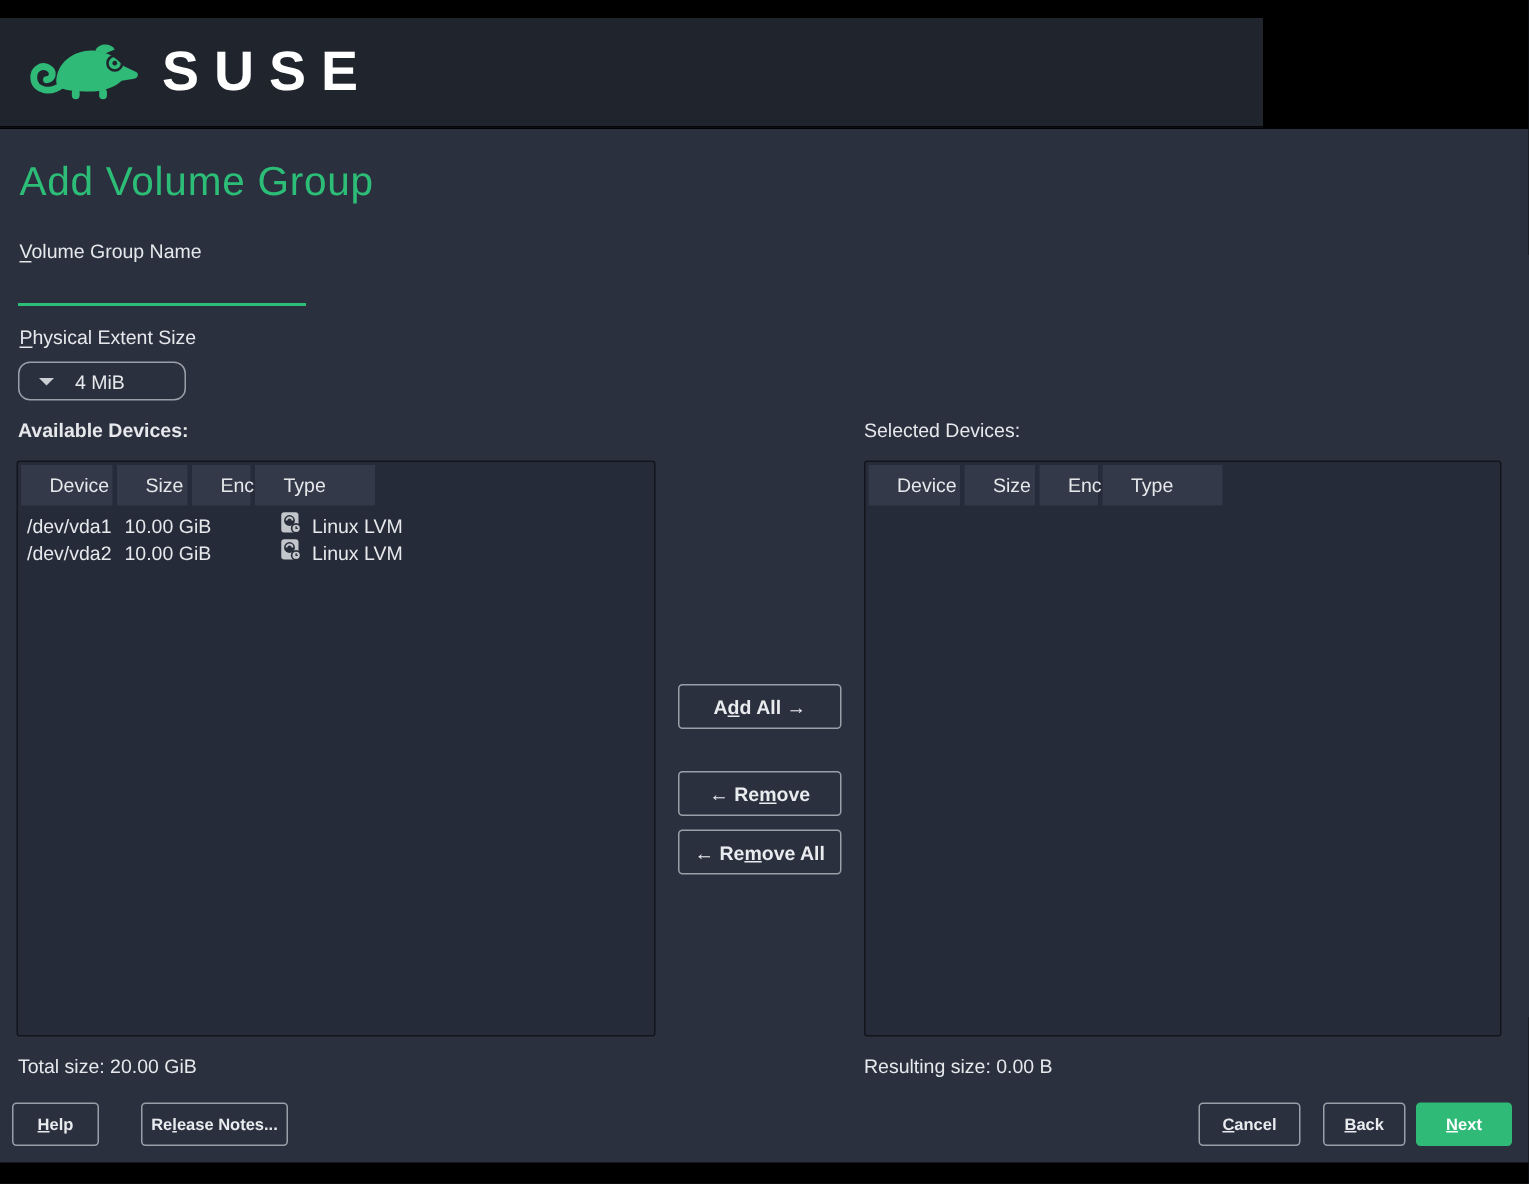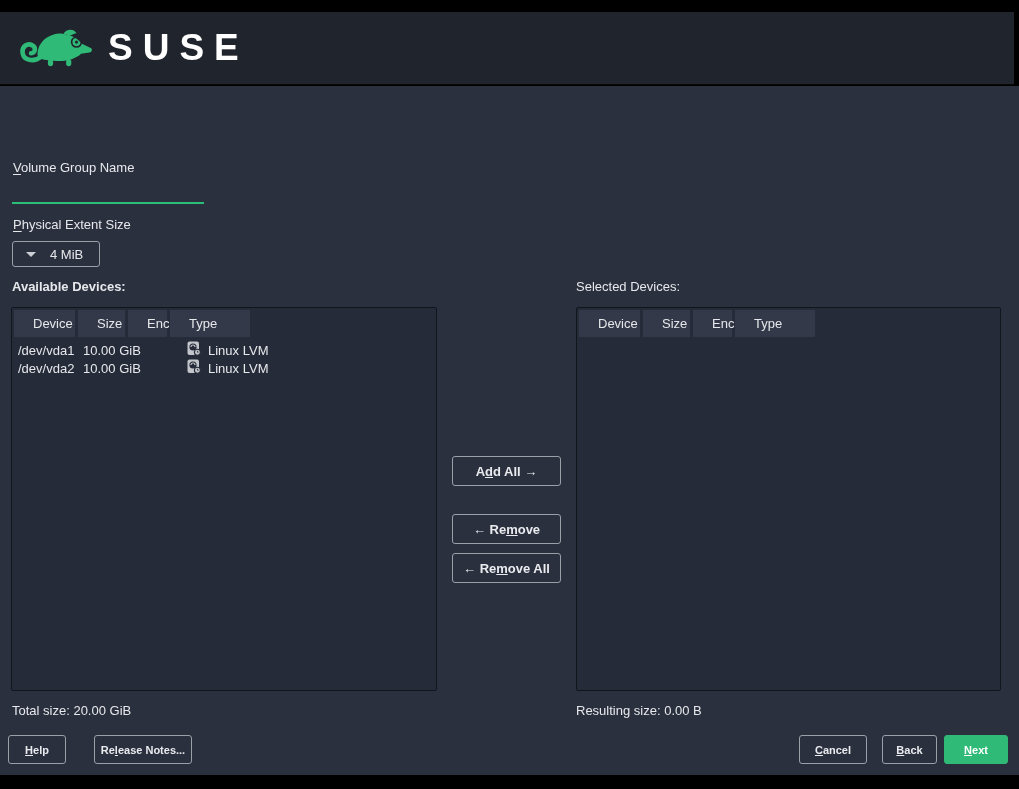--- a/index.html
+++ b/index.html
@@ -1,36 +1,36 @@
 <!DOCTYPE html>
 <html><head>
 <meta charset="utf-8">
 <style>
   * { margin:0; padding:0; box-sizing:border-box; }
   html,body { width:1019px; height:789px; }
   body { font-family:"Liberation Sans", sans-serif; background:#000; position:relative; overflow:hidden; }
   .screen { position:absolute; left:0; top:0; width:1019px; height:789px; background:#000; }
 
-  .topbar { position:absolute; left:0; top:12px; width:1014px; height:73px; background:#20242d;
+  .topbar { position:absolute; left:0; top:12px; width:842px; height:73px; background:#20242d;
             border-bottom:1px solid #060708; display:flex; align-items:center; }
   .logo-wrap { display:flex; align-items:center; margin-left:18px; }
   .wordmark { color:#ffffff; font-size:37px; font-weight:600; letter-spacing:10px; margin-left:12px; }
 
   .main { position:absolute; left:0; top:86px; width:1019px; height:689px; background:#2b303f; }
 
   .page-title { position:absolute; left:13px; top:20px; font-size:27px; color:#2cbd77; font-weight:500; letter-spacing:0.5px; }
 
   .field-label { position:absolute; font-size:13px; color:#e6e8eb; }
   .field-label u, .btn u, .table-label u { text-decoration:underline; text-underline-offset:2px; }
 
   .vg-input { position:absolute; left:12px; top:94px; width:192px; height:24px; background:transparent;
               border:none; border-bottom:2px solid #2cbd77; color:#e6e8eb; font-size:13px; outline:none; }
 
-  .dropdown { position:absolute; left:12px; top:155px; width:88px; height:26px; border:1px solid #9aa0a8;
-              border-radius:3px; display:flex; align-items:center; cursor:default; }
+  .dropdown { position:absolute; left:12px; top:155px; width:112px; height:26px; border:1px solid #9aa0a8;
+              border-radius:8px; display:flex; align-items:center; cursor:default; }
   .dd-arrow { width:0; height:0; border-left:5px solid transparent; border-right:5px solid transparent;
               border-top:5px solid #ccd0d5; margin-left:13px; }
   .dd-value { color:#e6e8eb; font-size:13px; margin-left:14px; }
 
   .table-label { position:absolute; top:193px; font-size:13px; color:#e6e8eb; }
 
   .devtable { position:absolute; top:221px; height:384px; background:#262b39; border:1px solid #13151d; border-radius:2px; }
   .devtable.left { left:11px; width:426px; }
   .devtable.right { left:576px; width:425px; }
   .thead { position:absolute; left:2px; top:2px; right:2px; height:27px; display:flex; gap:3px; }
@@ -68,20 +68,21 @@
           <circle cx="90" cy="30" r="7.5" fill="none" stroke="#20242d" stroke-width="2.6"></circle>
           <circle cx="90" cy="30" r="2.4" fill="#20242d"></circle>
         </svg>
       </span>
       <span class="wordmark">SUSE</span>
     </div>
   </div>
 
   <div class="main">
 
+    <h1 class="page-title">Add Volume Group</h1>
 
     <label class="field-label" style="left:13px; top:74px;"><span></span><u>V</u><span>olume Group Name</span></label>
     <input class="vg-input" type="text" value="" style="">
 
     <label class="field-label" style="left:13px; top:131px;"><span></span><u>P</u><span>hysical Extent Size</span></label>
 
     <div class="dropdown">
       <span class="dd-arrow"></span>
       <span class="dd-value">4 MiB</span>
     </div>

